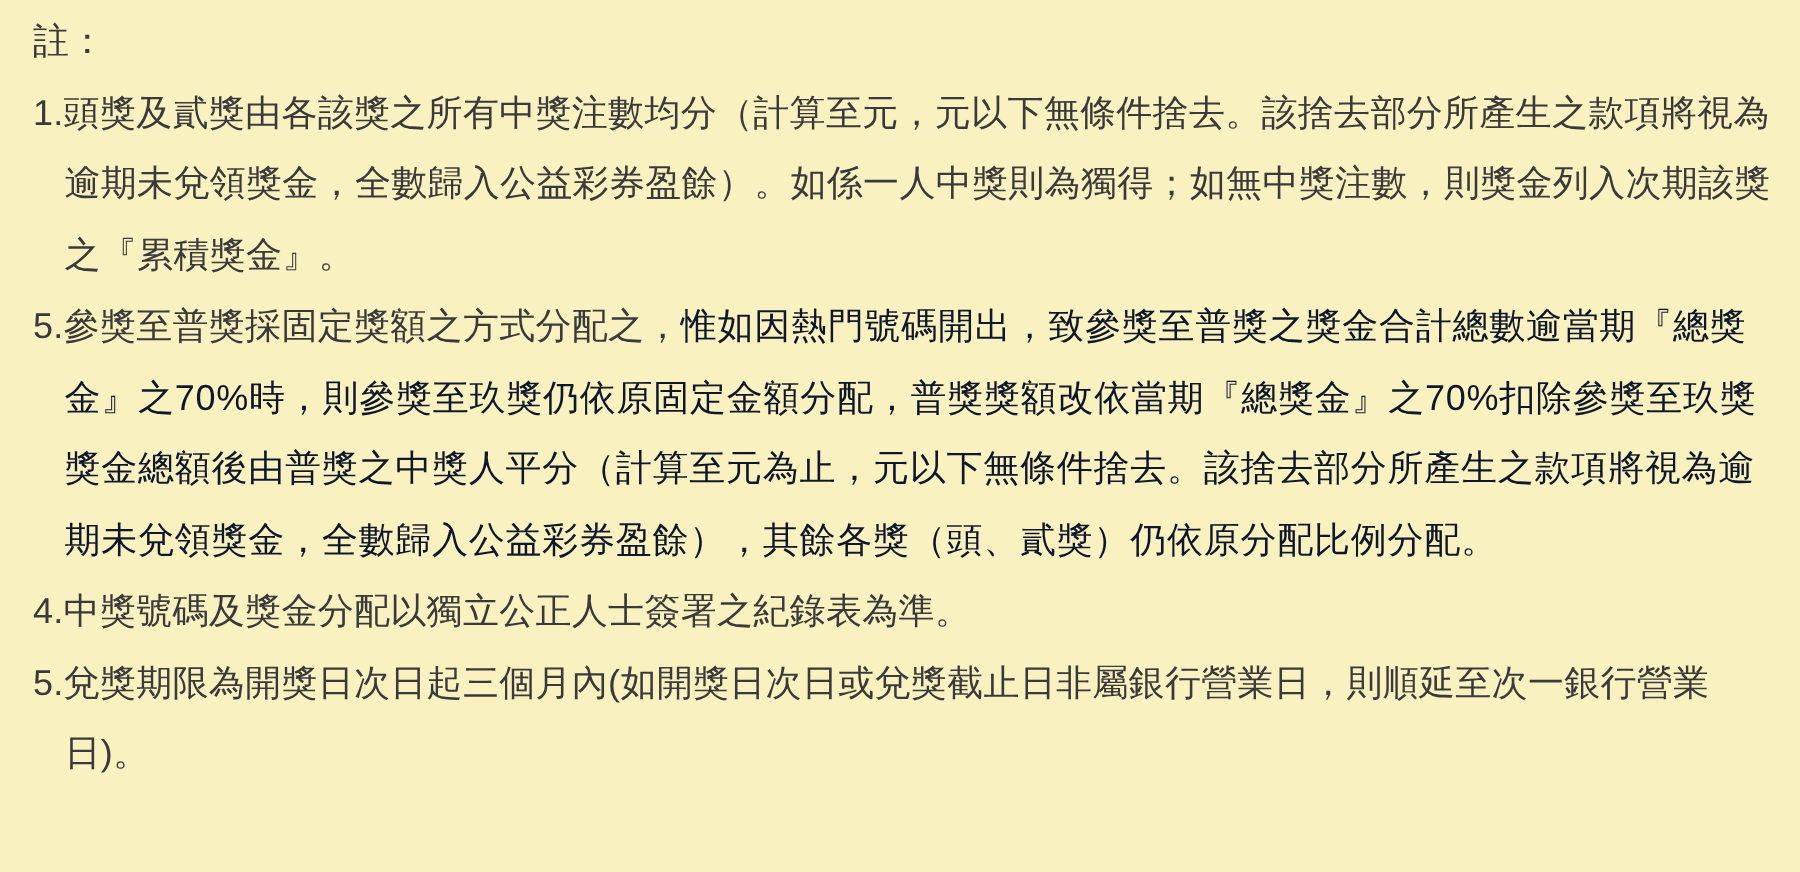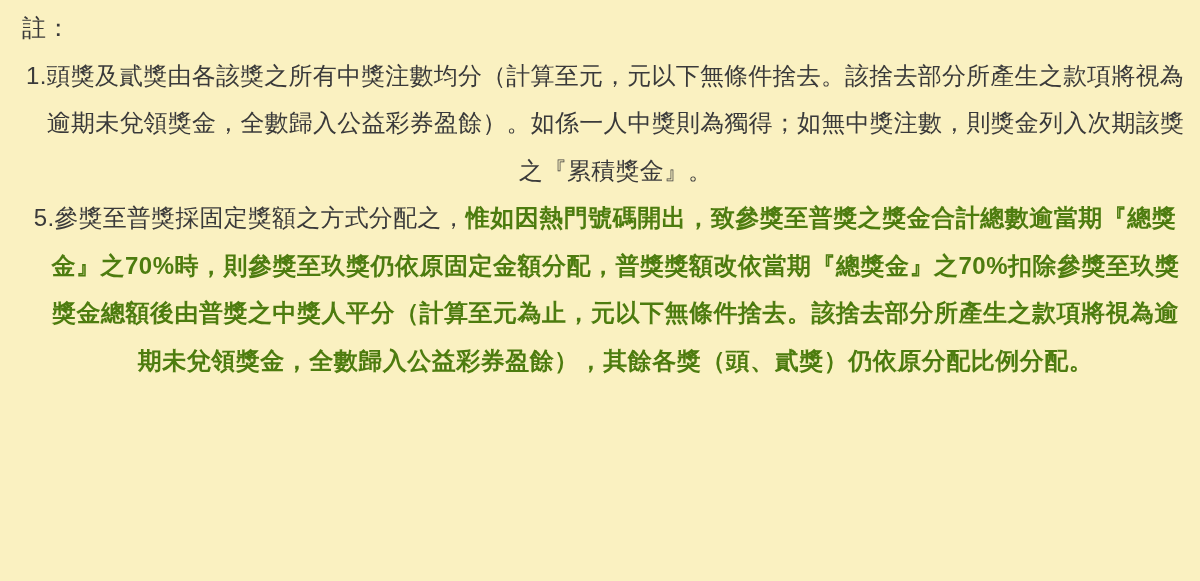--- a/index.html
+++ b/index.html
@@ -22,41 +22,46 @@
     font-size: 24px;
     line-height: 47.5px;
     letter-spacing: 0.2px;
   }
   .note-header {
     white-space: nowrap;
   }
   .note-item {
     padding-left: 21px;
     text-indent: -21px;
-    text-align: center;
   }
   .emphasis {
-    color: #4d7c0f;
-    font-weight: 700;
+    color: #0f172a;
+    font-weight: 400;
     letter-spacing: 0.5px;
   }
 </style>
 </head>
 <body>
 
 <div class="notes">
   <div class="note-header">註：</div>
 
   <div class="note-item">
     <span>1.頭獎及貳獎由各該獎之所有中獎注數均分（計算至元，元以下無條件捨去。該捨去部分所產生之款項將視為逾期未兌領獎金，全數歸入公益彩券盈餘）。如係一人中獎則為獨得；如無中獎注數，則獎金列入次期該獎之『累積獎金』。</span>
   </div>
 
   <div class="note-item">
     <span>5.參獎至普獎採固定獎額之方式分配之，</span><span class="emphasis">惟如因熱門號碼開出，致參獎至普獎之獎金合計總數逾當期『總獎金』之70%時，則參獎至玖獎仍依原固定金額分配，普獎獎額改依當期『總獎金』之70%扣除參獎至玖獎獎金總額後由普獎之中獎人平分（計算至元為止，元以下無條件捨去。該捨去部分所產生之款項將視為逾期未兌領獎金，全數歸入公益彩券盈餘），其餘各獎（頭、貳獎）仍依原分配比例分配。</span>
   </div>
 
 
+  <div class="note-item">
+    <span>4.中獎號碼及獎金分配以獨立公正人士簽署之紀錄表為準。</span>
+  </div>
 
+  <div class="note-item">
+    <span>5.兌獎期限為開獎日次日起三個月內(如開獎日次日或兌獎截止日非屬銀行營業日，則順延至次一銀行營業日)。</span>
+  </div>
 
   <div class="note-item">
     
   </div>
 </div>
 
 </body></html>

